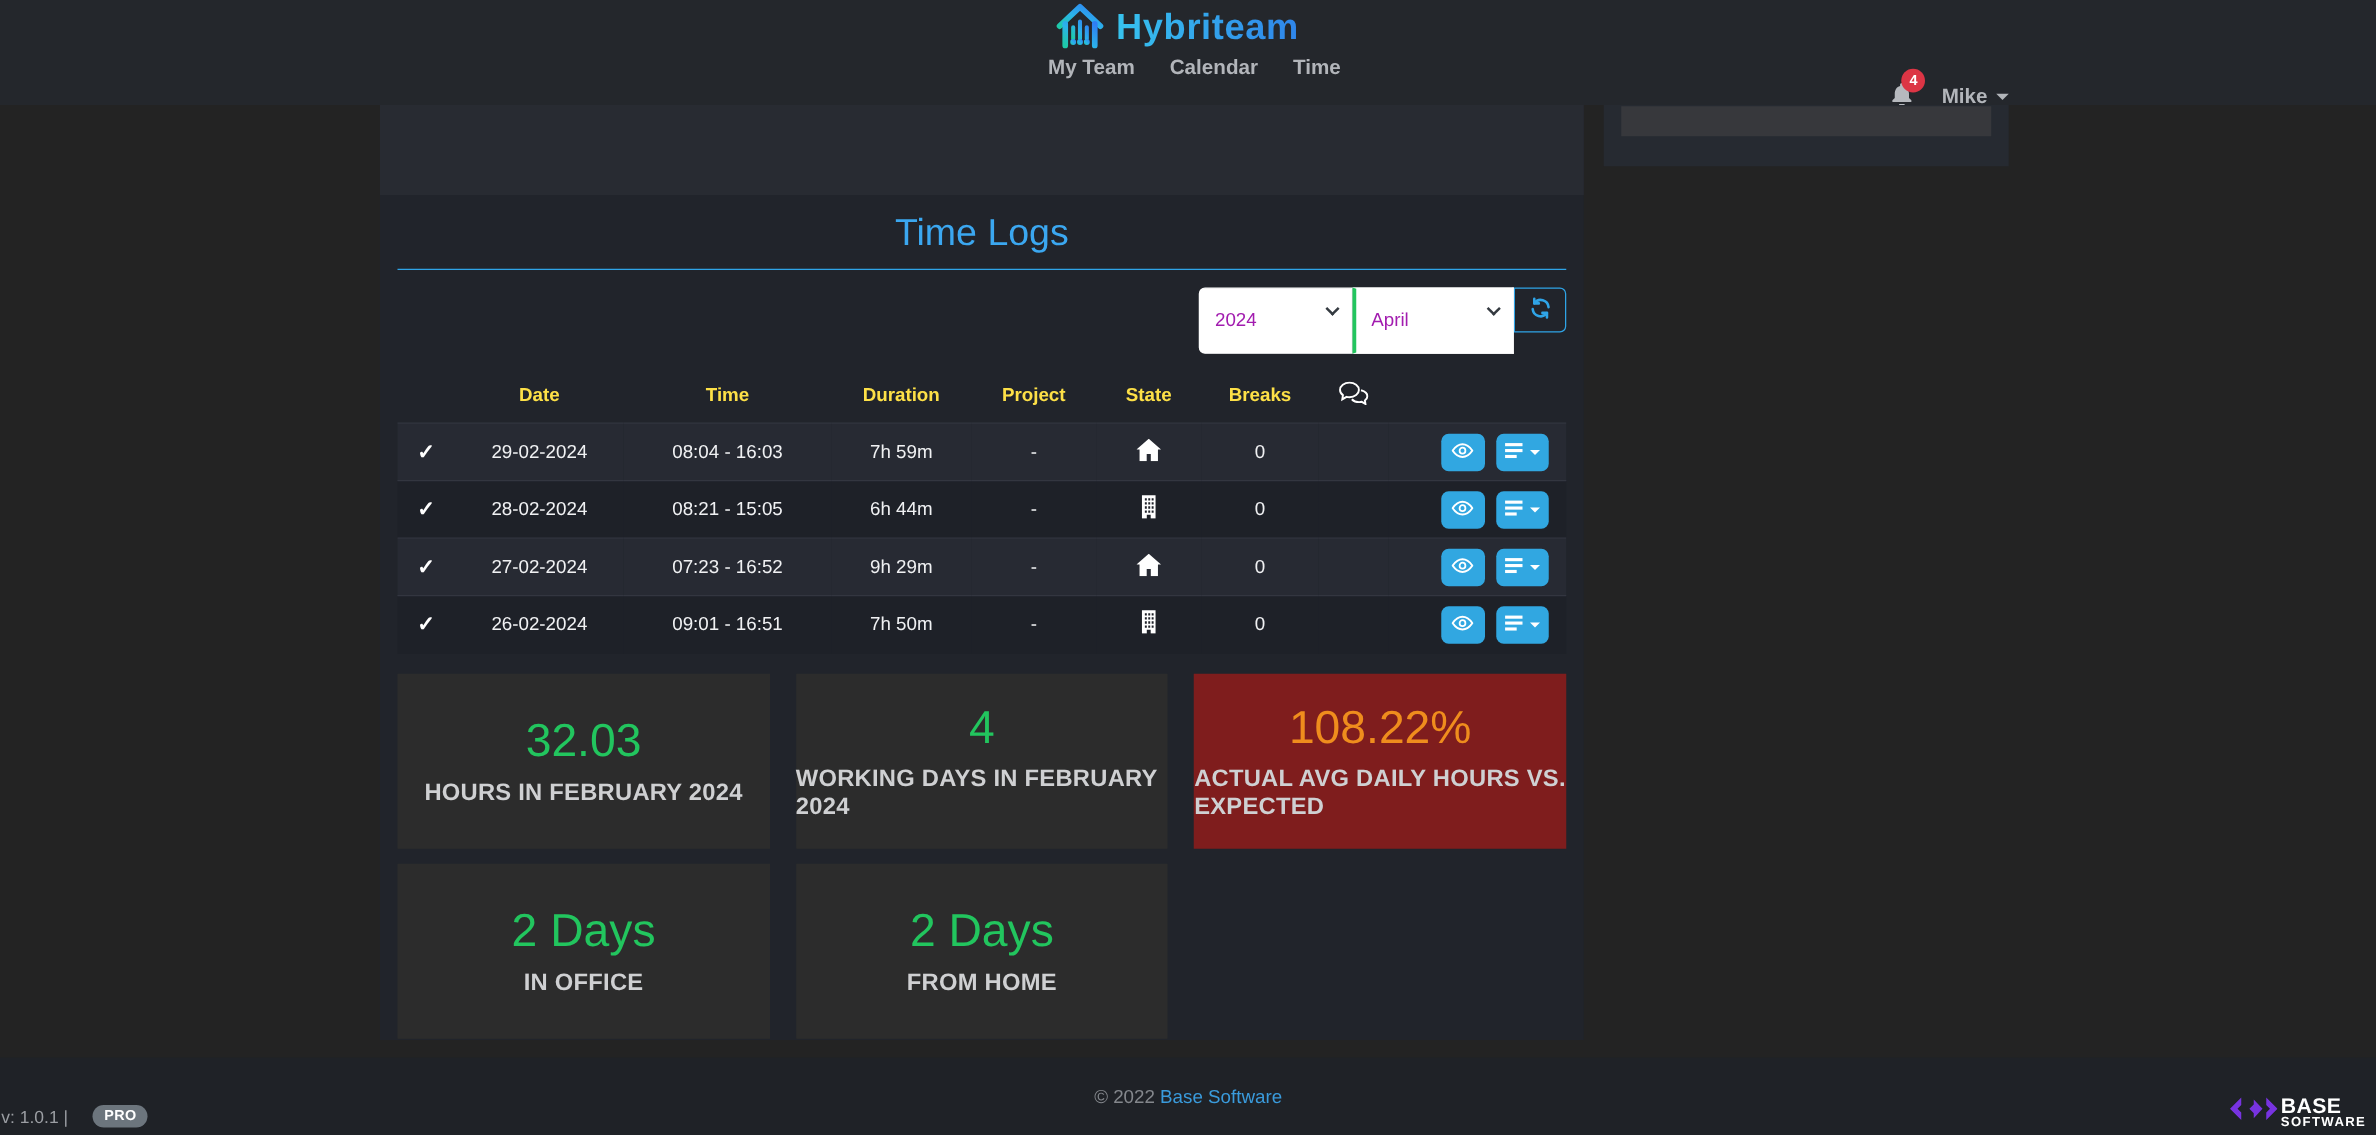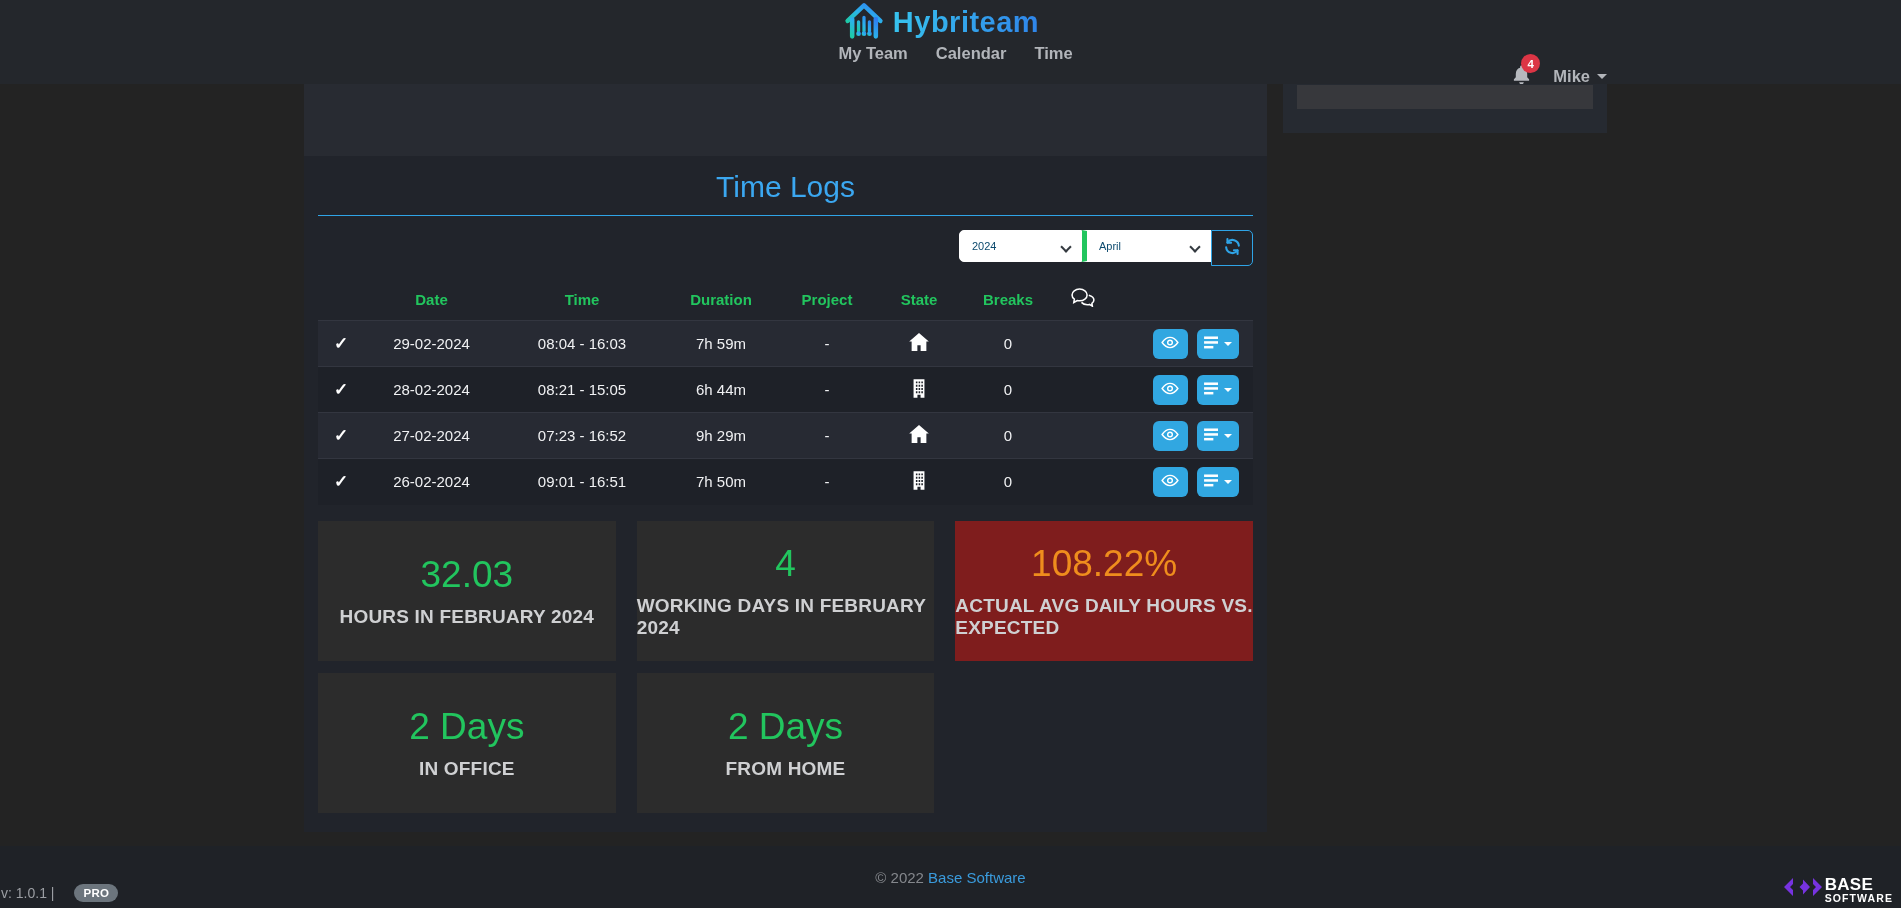--- a/index.html
+++ b/index.html
@@ -57,41 +57,41 @@
     font-size:30px; color:#3ba7f0; font-weight:400;
     padding-bottom:11px; border-bottom:1px solid #2fa4e7;
   }
 
   
   .filter-row { display:flex; justify-content:flex-end; margin-top:14px; }
   .input-group { display:flex; }
   .select-wrap { position:relative; }
   .select-wrap select {
     appearance:none; -webkit-appearance:none;
-    height:32px; background:#fff; color:#0c4a6e; border:1px solid #fff;
-    font-family:"Liberation Sans",sans-serif; font-size:11px; padding:0 30px 0 12px;
+    height:53px; background:#fff; color:#a21caf; border:1px solid #fff;
+    font-family:"Liberation Sans",sans-serif; font-size:15px; padding:0 30px 0 12px;
     outline:none; cursor:pointer; border-radius:0;
   }
   .select-wrap.first select { border-radius:5px 0 0 5px; width:123px; }
-  .select-wrap.second select { width:129px; border-left:5px solid #22c55e; }
+  .select-wrap.second select { width:129px; border-left:3px solid #22c55e; }
   .select-chevron {
     position:absolute; right:12px; top:13px; width:8px; height:8px; pointer-events:none;
     border-right:2px solid #343a40; border-bottom:2px solid #343a40; transform:rotate(45deg);
   }
   .refresh-btn {
     width:42px; height:36px; background:#21242b; border:1px solid #2fa4e7;
     border-radius:0 5px 5px 0; cursor:pointer;
     display:flex; align-items:center; justify-content:center;
   }
 
   
   table.logs { width:100%; border-collapse:collapse; margin-top:16px; table-layout:fixed; }
   col.c1{width:46px} col.c2{width:135px} col.c3{width:166px} col.c4{width:112px}
   col.c5{width:100px} col.c6{width:84px} col.c7{width:94px} col.c8{width:56px} col.c9{width:142px}
-  thead th { font-size:15px; font-weight:bold; color:#22c55e; text-align:center; padding:6px 0 10px; }
+  thead th { font-size:15px; font-weight:bold; color:#fde047; text-align:center; padding:6px 0 10px; }
   tbody tr { height:46px; border-top:1px solid #333640; }
   tbody tr:nth-child(odd)  { background:#272a33; }
   tbody tr:nth-child(even) { background:#1e2128; }
   tbody td { text-align:center; font-size:15px; color:#f0f1f3; vertical-align:middle; }
   td.c-check { font-size:17px; font-weight:bold; color:#fff; }
   .actions-cell { text-align:right !important; padding-right:14px; }
   .act-btn {
     display:inline-flex; align-items:center; justify-content:center; gap:5px;
     height:30px; border:none; border-radius:6px; background:#31a7e1; cursor:pointer; vertical-align:middle;
   }

